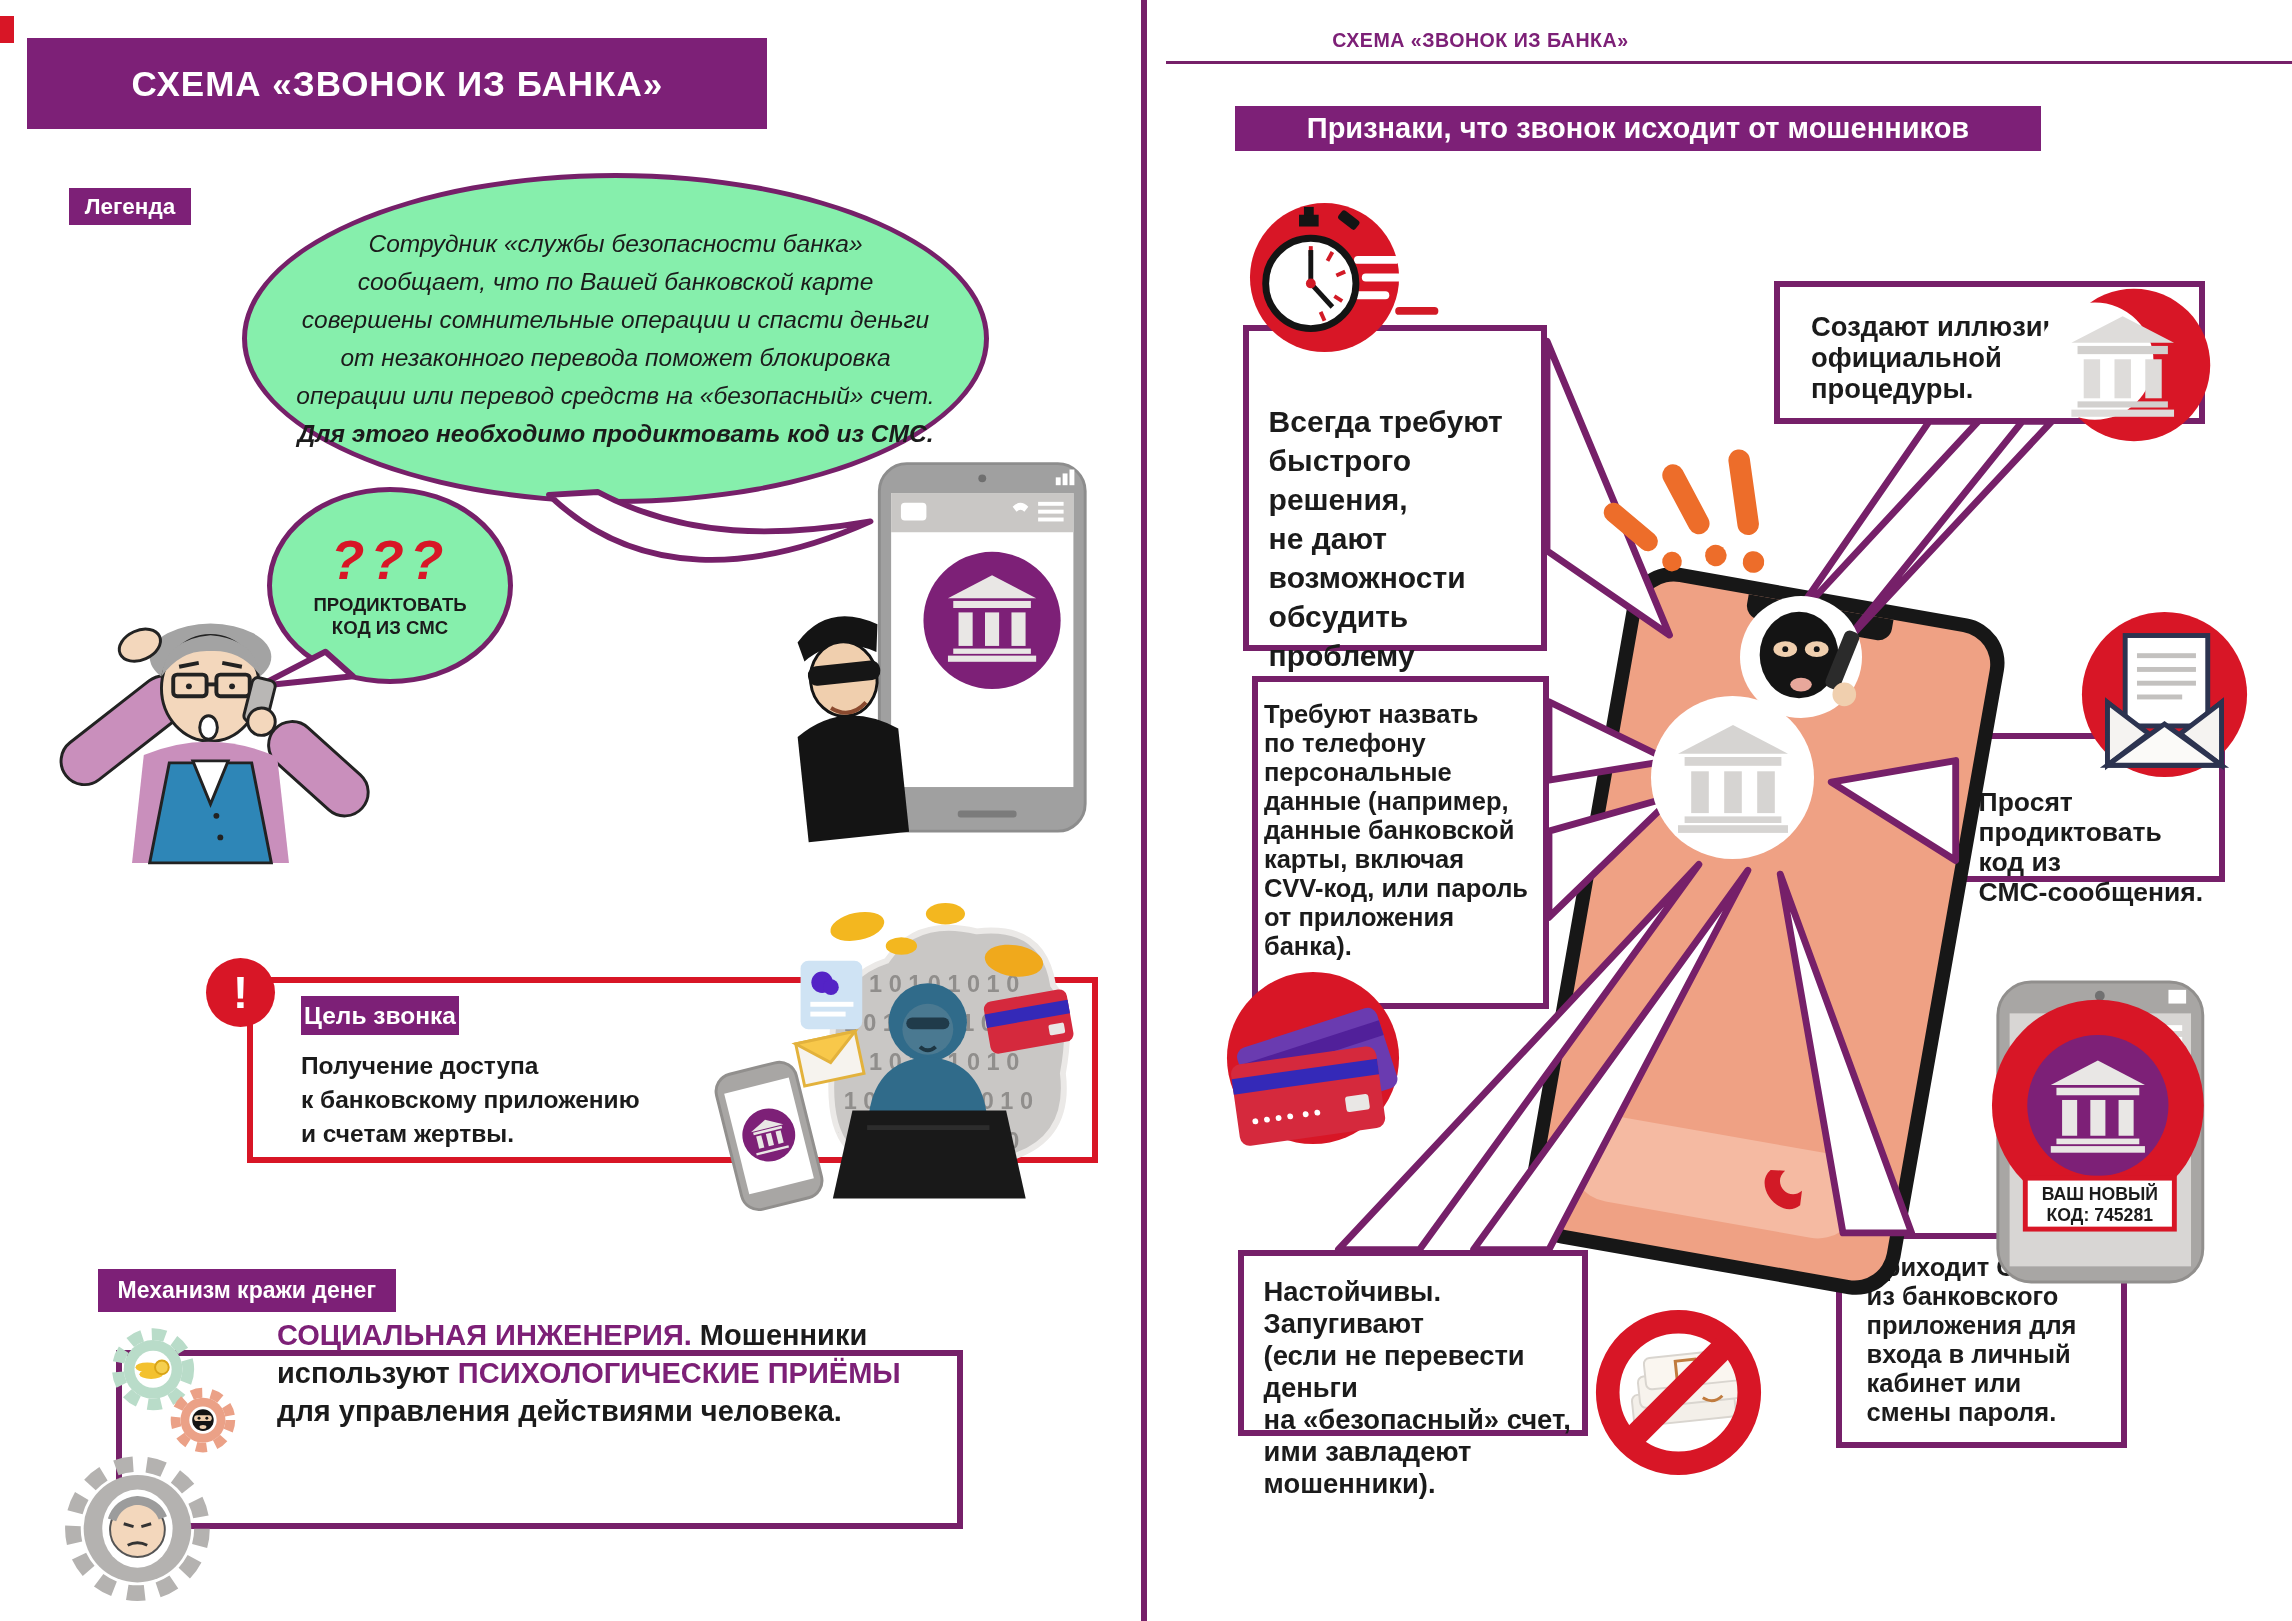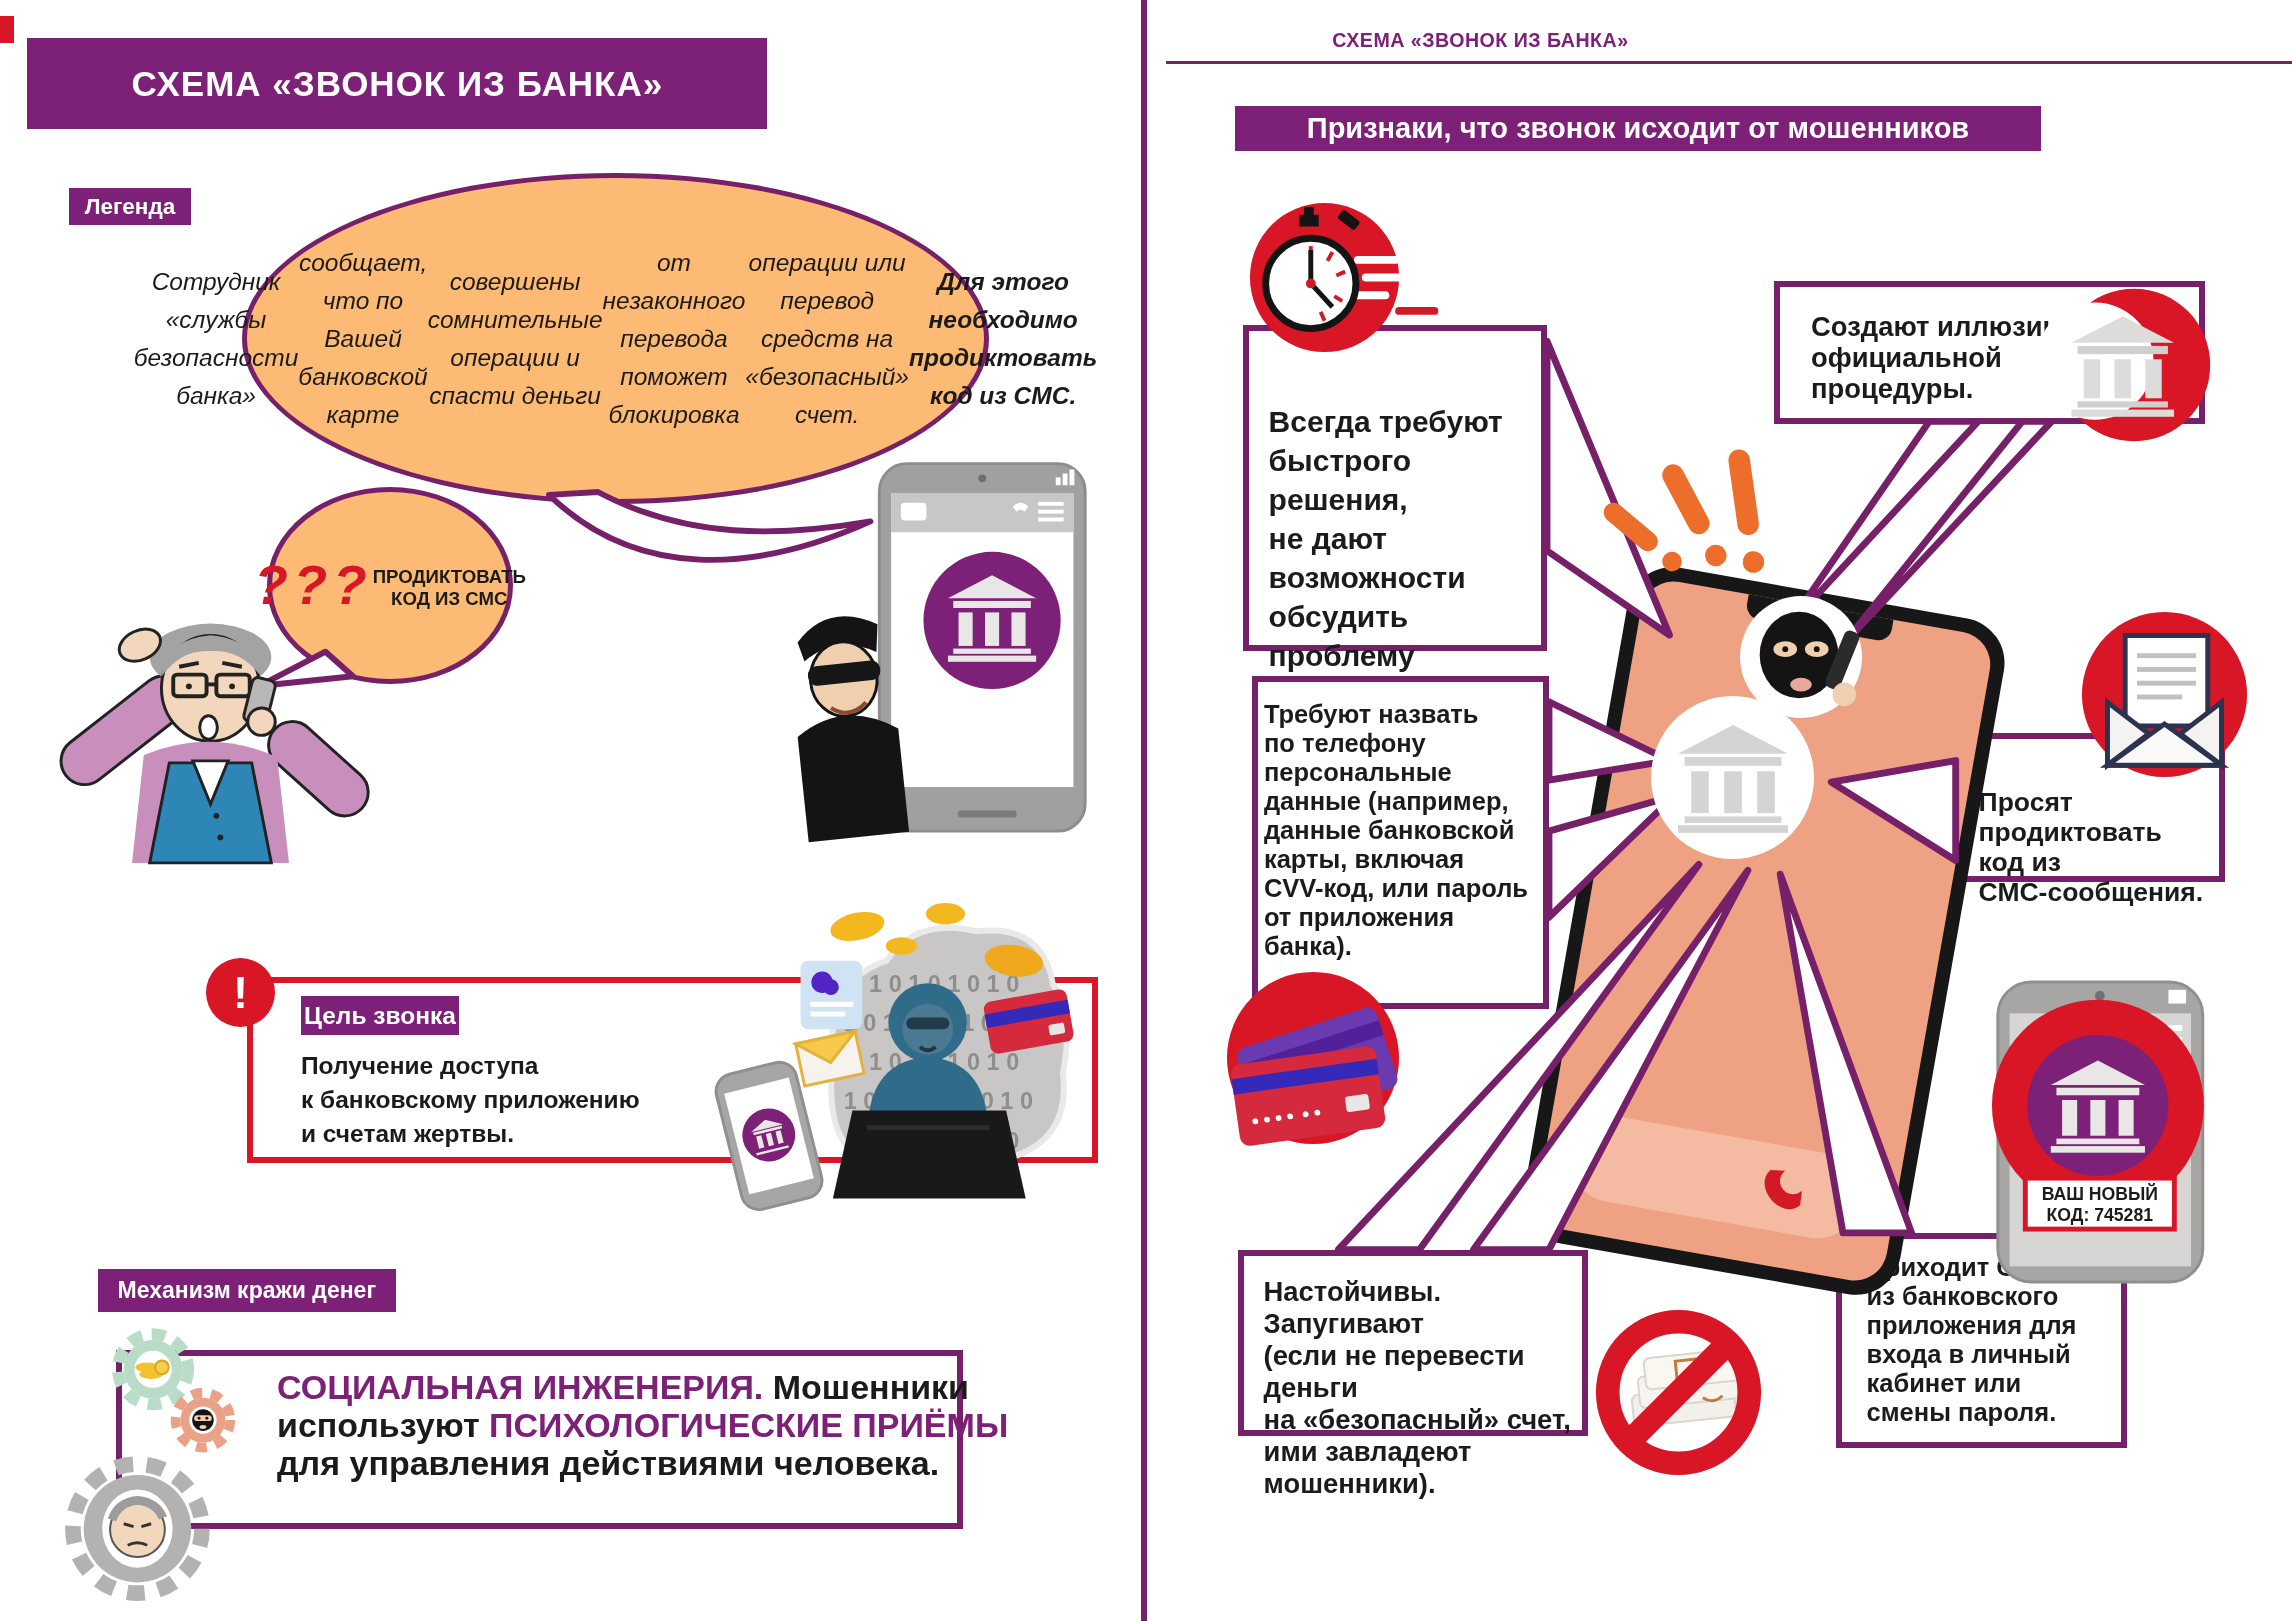--- a/index.html
+++ b/index.html
@@ -4,22 +4,22 @@
 <style>
   html,body{margin:0;padding:0;background:#888;}
   .page{position:relative;width:2293px;height:1621px;background:#ffffff;overflow:hidden;
         font-family:"Liberation Sans",sans-serif;color:#1b1b1b;}
   .abs{position:absolute;}
   .banner{position:absolute;background:#7d2077;color:#fff;font-weight:700;
           display:flex;align-items:center;justify-content:center;}
   .box{position:absolute;background:#fff;border:6.9px solid #762069;box-sizing:border-box;}
   .redbox{border-color:#d81626;}
   .lines{position:absolute;font-weight:700;color:#1b1b1b;}
-  .bubble{position:absolute;background:#fdba74;border:5.9px solid #762069;border-radius:50%;
-          display:flex;flex-direction:row;align-items:center;justify-content:center;text-align:center;}
+  .bubble{position:absolute;background:#86efac;border:5.9px solid #762069;border-radius:50%;
+          display:flex;flex-direction:column;align-items:center;justify-content:center;text-align:center;}
   .acc{color:#7d2077;}
   .b{font-weight:800;}
   svg{position:absolute;overflow:visible;}
   svg text{font-family:"Liberation Sans",sans-serif;}
 </style>
 </head>
 <body>
 
 <div class="page">
 
@@ -192,21 +192,21 @@
           <rect x="72" y="42" width="16" height="38"></rect>
         <rect x="0" y="91" width="100" height="7"></rect>
       </g>
     </g>
   </svg>
 
   <div class="banner" style="left:98px;top:1269px;height:43px;padding:0 19.6px;font-size:23px;">
     <span>Механизм кражи денег</span>
   </div>
   <div class="box" style="left:116px;top:1350px;width:847px;height:179px;"></div>
-  <div class="lines" style="left:277px;top:1368px;font-size:34px;line-height:38px;">
+  <div class="lines" style="left:277px;top:1316px;font-size:29px;line-height:38px;">
     <div>
       <span class="acc">СОЦИАЛЬНАЯ ИНЖЕНЕРИЯ.</span><span>  Мошенники</span>
     </div>
     <div>
       <span>используют </span><span class="acc">ПСИХОЛОГИЧЕСКИЕ ПРИЁМЫ</span>
     </div>
     <div><span>для управления действиями человека.</span></div>
   </div>
 
   <svg style="left:69px;top:1318px;" width="176" height="303" viewBox="0 0 180 309">

